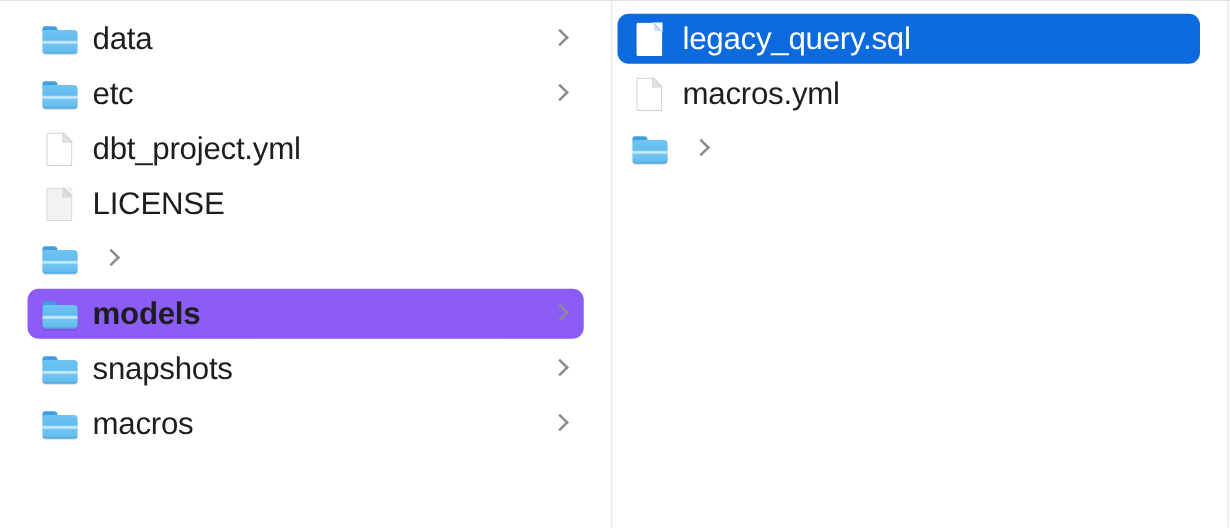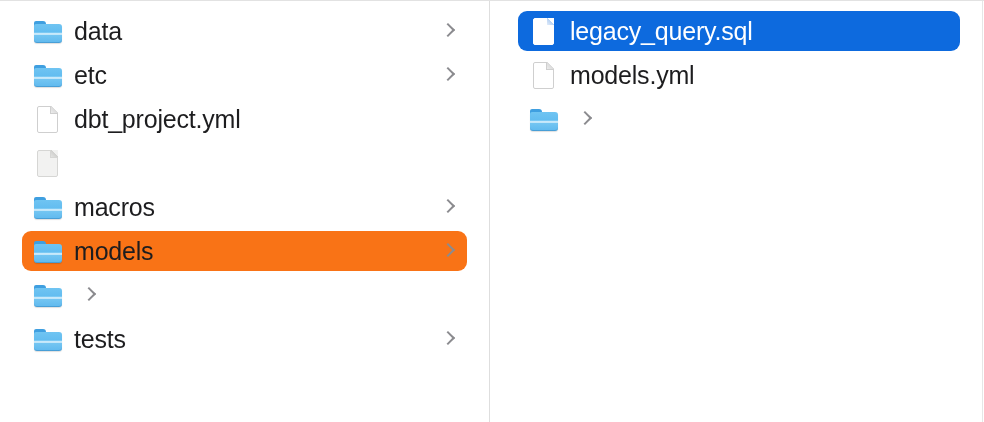--- a/index.html
+++ b/index.html
@@ -48,26 +48,27 @@
     margin: 0 22px 4px 22px;
     display: flex;
     align-items: center;
     border-radius: 9px;
     box-sizing: border-box;
     padding: 0 12px 0 10px;
     cursor: default;
     user-select: none;
   }
   .col-right .row {
-    margin-left: 28px;
+    margin-left: 4px;
     margin-right: 22px;
   }
 
   .row.sel-gray {
-    background: #f97316;
+    background: #8b5cf6;
+    font-weight: bold;
   }
   .row.sel-blue {
     background: #0d6ade;
   }
 
   .icon-slot {
     width: 30px;
     height: 30px;
     flex: 0 0 30px;
     position: relative;
@@ -195,67 +196,68 @@
       <span class="chevron hidden"></span>
     </div>
 
     <div class="row">
       <span class="icon-slot">
         <span class="icon-file generic">
             <span class="page"></span>
             <span class="fold"></span>
           </span>
       </span>
-      <span class="chevron hidden"></span>
+      <span class="row-label">LICENSE</span>
+      <span class="chevron hidden"></span>
+    </div>
+
+    <div class="row">
+      <span class="icon-slot">
+        <span class="icon-folder">
+            <span class="tab"></span>
+            <span class="body"></span>
+          </span>
+      </span>
+      <span class="chevron"></span>
+    </div>
+
+    <div class="row sel-gray">
+      <span class="icon-slot">
+        <span class="icon-folder">
+            <span class="tab"></span>
+            <span class="body"></span>
+          </span>
+      </span>
+      <span class="row-label">models</span>
+      <span class="chevron"></span>
+    </div>
+
+
+    <div class="row">
+      <span class="icon-slot">
+        <span class="icon-folder">
+            <span class="tab"></span>
+            <span class="body"></span>
+          </span>
+      </span>
+      <span class="row-label">snapshots</span>
+      <span class="chevron"></span>
     </div>
 
     <div class="row">
       <span class="icon-slot">
         <span class="icon-folder">
             <span class="tab"></span>
             <span class="body"></span>
           </span>
       </span>
       <span class="row-label">macros</span>
       <span class="chevron"></span>
     </div>
 
-    <div class="row sel-gray">
-      <span class="icon-slot">
-        <span class="icon-folder">
-            <span class="tab"></span>
-            <span class="body"></span>
-          </span>
-      </span>
-      <span class="row-label">models</span>
-      <span class="chevron"></span>
-    </div>
-
-
-    <div class="row">
-      <span class="icon-slot">
-        <span class="icon-folder">
-            <span class="tab"></span>
-            <span class="body"></span>
-          </span>
-      </span>
-      <span class="chevron"></span>
-    </div>
-
-    <div class="row">
-      <span class="icon-slot">
-        <span class="icon-folder">
-            <span class="tab"></span>
-            <span class="body"></span>
-          </span>
-      </span>
-      <span class="row-label">tests</span>
-      <span class="chevron"></span>
-    </div>
-
   </div>
 
   <div class="column col-right">
 
     <div class="row sel-blue">
       <span class="icon-slot">
         <span class="icon-file">
             <span class="page"></span>
             <span class="fold"></span>
           </span>
@@ -264,21 +266,21 @@
       <span class="chevron hidden"></span>
     </div>
 
     <div class="row">
       <span class="icon-slot">
         <span class="icon-file">
             <span class="page"></span>
             <span class="fold"></span>
           </span>
       </span>
-      <span class="row-label">models.yml</span>
+      <span class="row-label">macros.yml</span>
       <span class="chevron hidden"></span>
     </div>
 
     <div class="row">
       <span class="icon-slot">
         <span class="icon-folder">
             <span class="tab"></span>
             <span class="body"></span>
           </span>
       </span>

